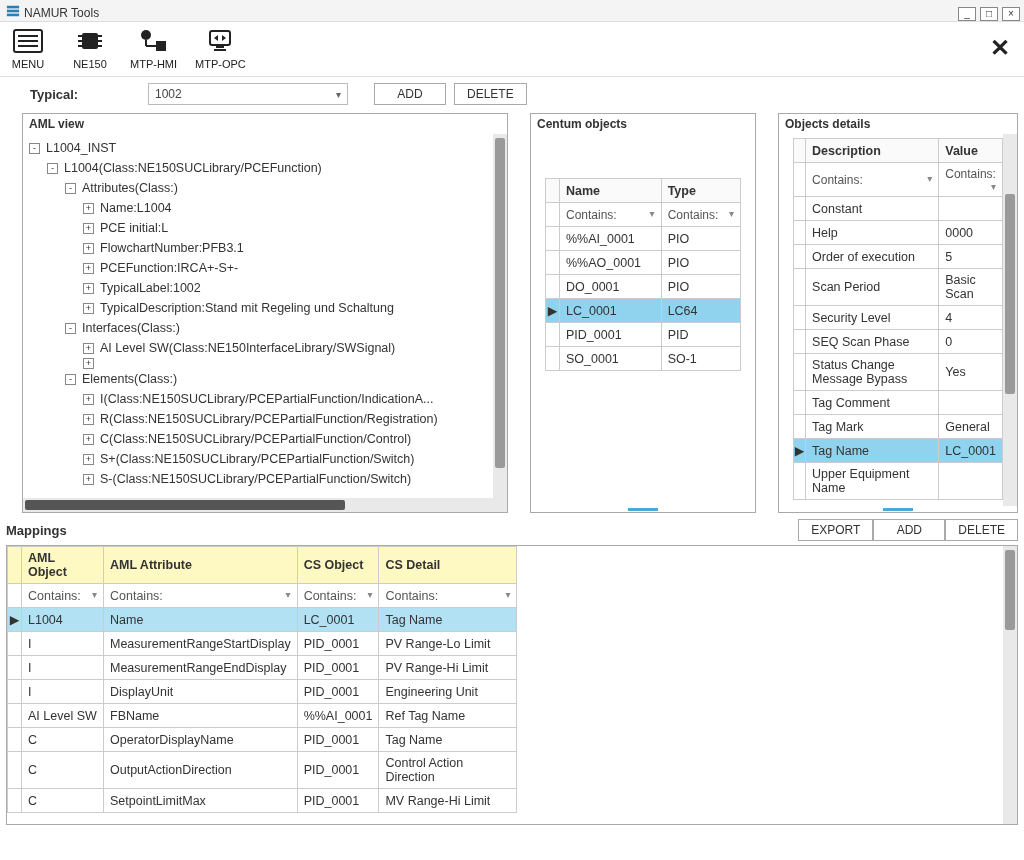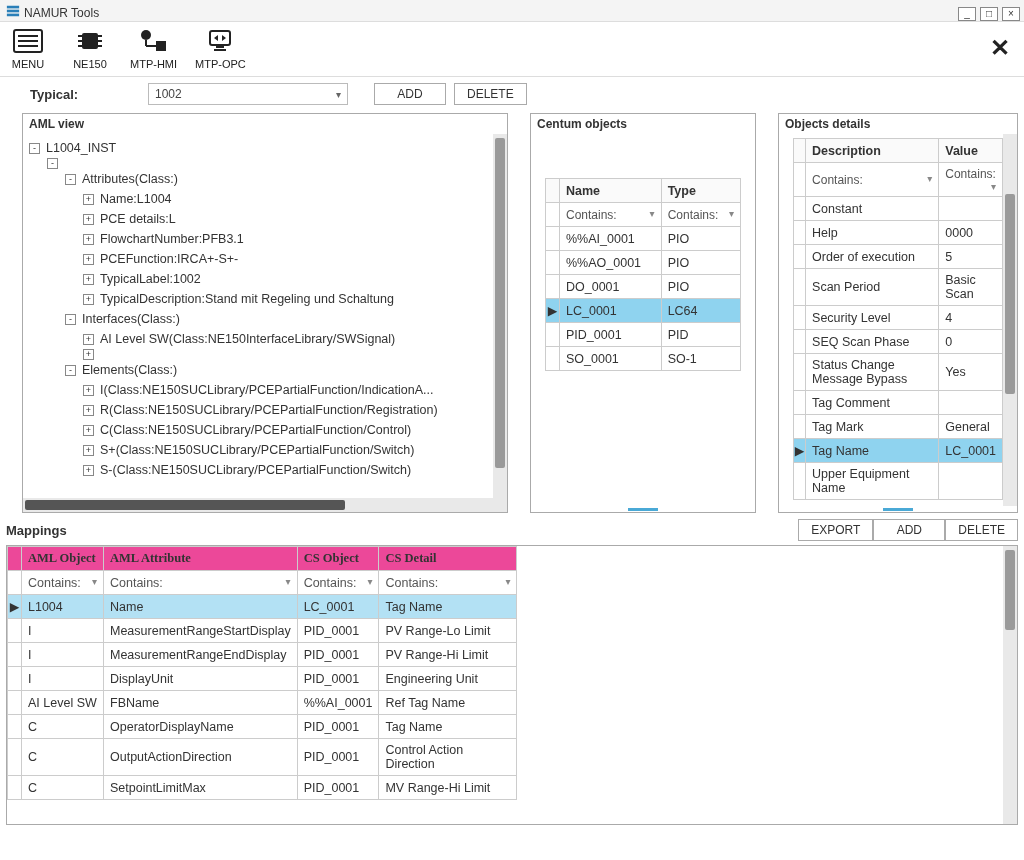--- a/index.html
+++ b/index.html
@@ -66,21 +66,21 @@
 .tabind .bar { width: 30px; height: 3px; background: #4aa9d6; }
 
 
 .mappings-wrap { padding: 6px; }
 .maprow { display: flex; align-items: center; justify-content: space-between; margin-bottom: 4px; }
 .maprow .mtitle { font-weight: bold; font-size: 13px; }
 .maprow .mbtns { display: flex; gap: 0; }
 .mgridwrap { border: 1px solid #aaa; height: 280px; position: relative; }
 .mgrid { border-collapse: collapse; font-size: 12.5px; }
 .mgrid th, .mgrid td { border: 1px solid #ccc; padding: 4px 6px; text-align: left; height: 24px; }
-.mgrid th { background: #ec4899; font-weight: bold; font-family: Liberation Serif, serif; }
+.mgrid th { background: #fef9c3; font-weight: bold; }
 .mgrid .filter td { color: #555; }
 .mgrid .sel td { background: #b3e1f4; }
 .mgrid .rowptr { width:14px; }
 .mgrid th:nth-child(2),.mgrid td:nth-child(2){width:82px}
 .mgrid th:nth-child(3),.mgrid td:nth-child(3){width:178px}
 .mgrid th:nth-child(4),.mgrid td:nth-child(4){width:78px}
 .mgrid th:nth-child(5),.mgrid td:nth-child(5){width:138px}
 .mgridwrap .vscroll { position:absolute; top:0; right:0; bottom:0; width:14px; background:#e9e9e9; }
 .mgridwrap .vscroll .thumb { position:absolute; left:2px; right:2px; top:4px; height:80px; background:#9a9a9a; border-radius:2px; }
 </style>
@@ -176,32 +176,33 @@
   <div class="panel aml">
     <div class="ptitle">AML view</div>
     <div class="pbody">
       <div class="tree" id="amltree">
           <div class="row i0">
             <span class="exp">-</span>
             <span class="truncate">L1004_INST</span>
           </div>
           <div class="row i1">
             <span class="exp">-</span>
+            <span class="truncate">L1004(Class:NE150SUCLibrary/PCEFunction)</span>
           </div>
           <div class="row i2">
             <span class="exp">-</span>
             <span class="truncate">Attributes(Class:)</span>
           </div>
           <div class="row i3">
             <span class="exp">+</span>
             <span class="truncate">Name:L1004</span>
           </div>
           <div class="row i3">
             <span class="exp">+</span>
-            <span class="truncate">PCE details:L</span>
+            <span class="truncate">PCE initial:L</span>
           </div>
           <div class="row i3">
             <span class="exp">+</span>
             <span class="truncate">FlowchartNumber:PFB3.1</span>
           </div>
           <div class="row i3">
             <span class="exp">+</span>
             <span class="truncate">PCEFunction:IRCA+-S+-</span>
           </div>
           <div class="row i3">

